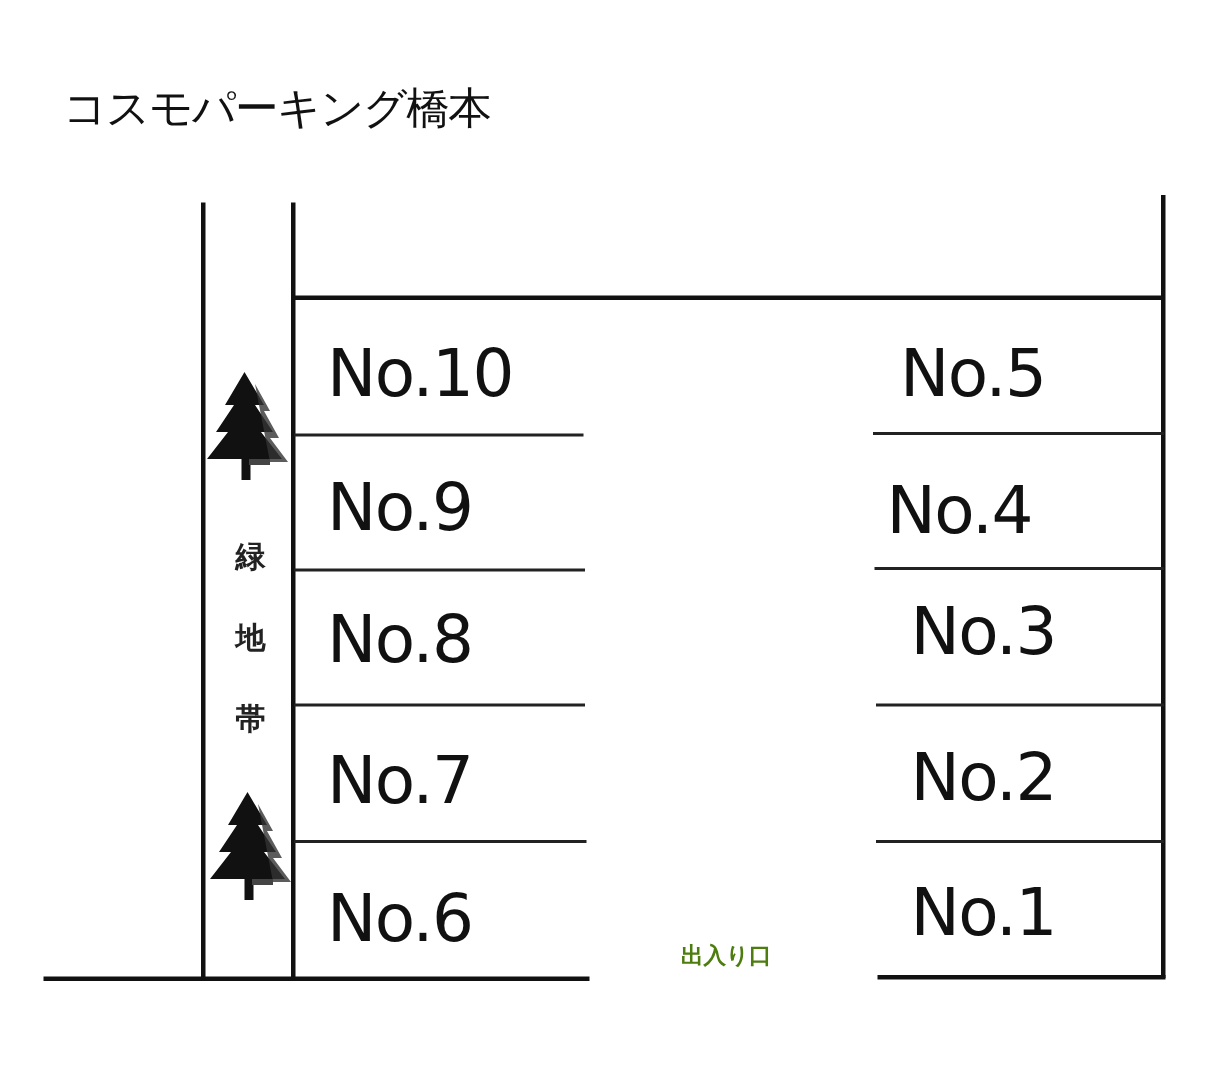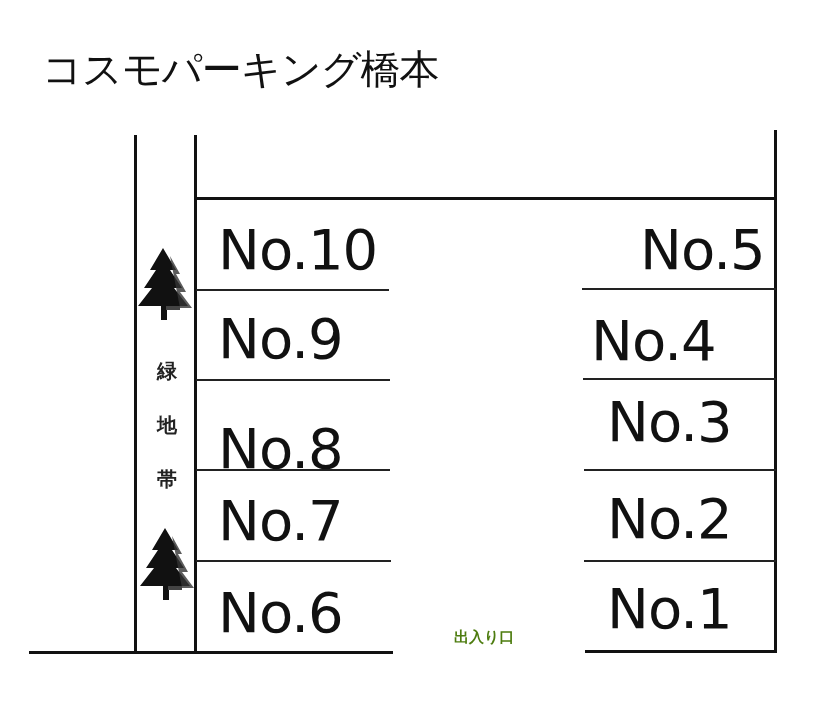--- a/index.html
+++ b/index.html
@@ -1,22 +1,22 @@
 <!DOCTYPE html>
 <html><head>
 <meta charset="utf-8">
 <style>
   html, body { margin: 0; padding: 0; background: #ffffff; }
   body { width: 815px; height: 714px; position: relative; overflow: hidden;
          font-family: "DejaVu Sans", sans-serif; color: #111; }
-  .title { position: absolute; left: 42px; top: 48px; font-size: 40px; line-height: 50px;
-           font-family: Liberation Mono, monospace; letter-spacing: -1px; color: #111; }
+  .title { position: absolute; left: 42px; top: 48px; font-size: 29px; line-height: 50px;
+           font-family: Liberation Sans, sans-serif; letter-spacing: -1px; color: #111; }
   .line { position: absolute; background: #111; }
   .thin { background: #222; }
-  .label { position: absolute; font-family: "DejaVu Sans", sans-serif; font-size: 56px;
+  .label { position: absolute; font-family: "DejaVu Sans", sans-serif; font-size: 44px;
            line-height: 50px; color: #111; letter-spacing: -1px; }
   .green-char { position: absolute; font-size: 20px; font-weight: bold; color: #222;
                 left: 152px; width: 30px; text-align: center; font-family: "DejaVu Sans", sans-serif; }
   .entrance { position: absolute; left: 454px; top: 628px; font-size: 15px; font-weight: bold;
               color: #4d7c0f; font-family: "DejaVu Sans", sans-serif; }
   .tree { position: absolute; }
 </style>
 </head>
 <body>
 
@@ -37,25 +37,25 @@
 <div class="line thin" style="left:196px; top:469px; width:194px; height:2px;"></div>
 <div class="line thin" style="left:196px; top:560px; width:195px; height:2px;"></div>
 
 <div class="line thin" style="left:582px; top:288px; width:194px; height:2px;"></div>
 <div class="line thin" style="left:583px; top:378px; width:193px; height:2px;"></div>
 <div class="line thin" style="left:584px; top:469px; width:192px; height:2px;"></div>
 <div class="line thin" style="left:584px; top:560px; width:192px; height:2px;"></div>
 
 <div class="label" style="left:218px; top:225px;">No.10</div>
 <div class="label" style="left:218px; top:314px;">No.9</div>
-<div class="label" style="left:218px; top:424px;">No.8</div>
+<div class="label" style="left:218px; top:402px;">No.8</div>
 <div class="label" style="left:218px; top:496px;">No.7</div>
 <div class="label" style="left:218px; top:588px;">No.6</div>
 
-<div class="label" style="left:640px; top:225px;">No.5</div>
+<div class="label" style="left:600px; top:225px;">No.5</div>
 <div class="label" style="left:591px; top:316px;">No.4</div>
 <div class="label" style="left:607px; top:397px;">No.3</div>
 <div class="label" style="left:607px; top:494px;">No.2</div>
 <div class="label" style="left:607px; top:584px;">No.1</div>
 
 <div class="green-char" style="top:358px;">緑</div>
 <div class="green-char" style="top:412px;">地</div>
 <div class="green-char" style="top:466px;">帯</div>
 
 <svg class="tree" style="left:136px; top:246px;" width="60" height="78" viewBox="0 0 60 78">

